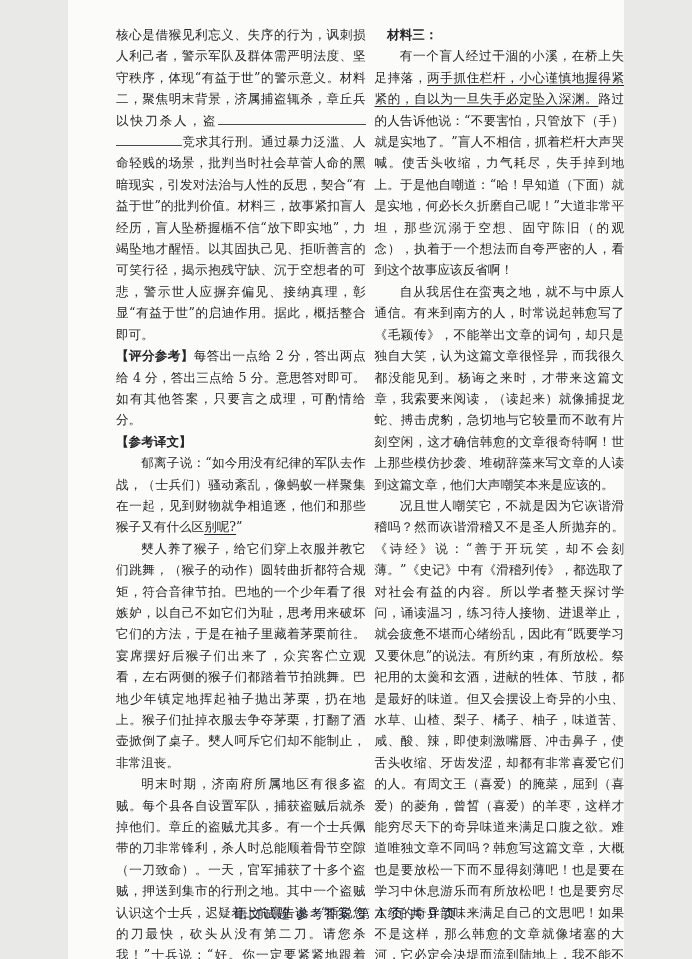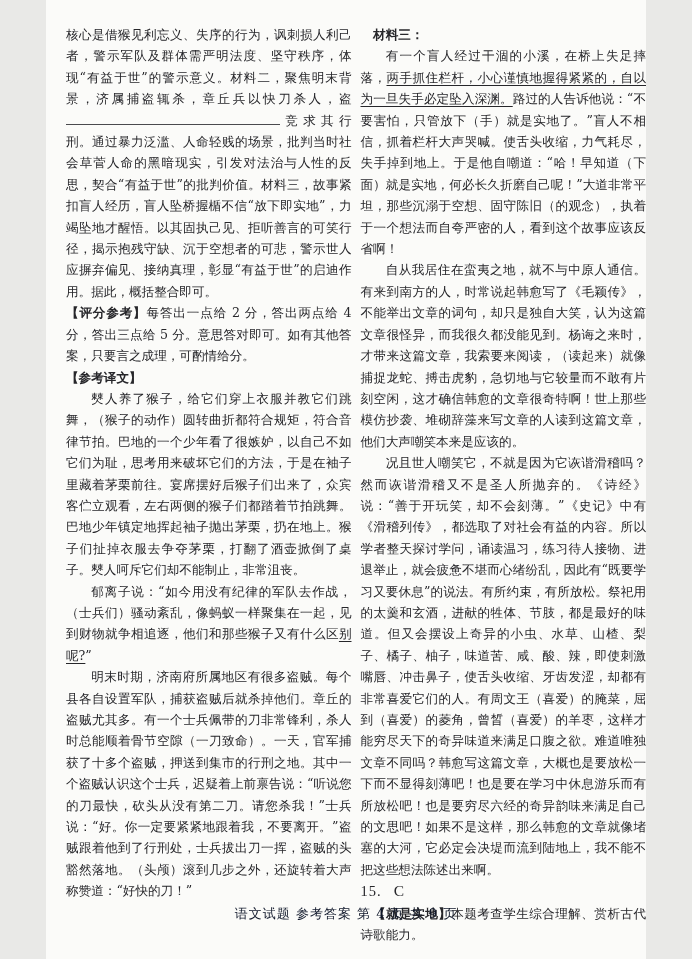--- a/index.html
+++ b/index.html
@@ -1,22 +1,22 @@
 <!DOCTYPE html>
 <html><head>
 <meta charset="utf-8">
 <style>
   html,body { margin:0; padding:0; background:#e9e9e7; }
   .page {
     position:relative;
-    width:600px; height:959px;
+    width:556px; height:959px;
     margin:0 auto;
     background:#fbfbf9;
     box-sizing:border-box;
-    padding:24px 0 0 20px;
+    padding:24px 0 0 48px;
     font-family:"DejaVu Serif","Liberation Serif",serif;
     color:#26262a;
     overflow:hidden;
   }
   .columns { display:flex; gap:9px; }
   .col {
     width:316px;
     font-size:12.6px;
     line-height:21.4px;
     text-align:justify;
@@ -58,23 +58,23 @@
 <div class="page">
   <div class="columns">
 
     <div class="col">
       <p><span>核心是借猴见利忘义、失序的行为，讽刺损人利己者，警示军队及群体需严明法度、坚守秩序，体现“有益于世”的警示意义。材料二，聚焦明末背景，济属捕盗辄杀，章丘兵以快刀杀人，盗</span><span class="blank blank-long"></span><span class="blank blank-short"></span><span>竞求其行刑。通过暴力泛滥、人命轻贱的场景，批判当时社会草菅人命的黑暗现实，引发对法治与人性的反思，契合“有益于世”的批判价值。材料三，故事紧扣盲人经历，盲人坠桥握楯不信“放下即实地”，力竭坠地才醒悟。以其固执己见、拒听善言的可笑行径，揭示抱残守缺、沉于空想者的可悲，警示世人应摒弃偏见、接纳真理，彰显“有益于世”的启迪作用。据此，概括整合即可。</span></p>
 
       <p><span class="lead-bold">【评分参考】</span><span>每答出一点给 2 分，答出两点给 4 分，答出三点给 5 分。意思答对即可。如有其他答案，只要言之成理，可酌情给分。</span></p>
 
       <p class="lead-bold">【参考译文】</p>
 
+      <p class="indent2"><span>郁离子说：“如今用没有纪律的军队去作战，（士兵们）骚动紊乱，像蚂蚁一样聚集在一起，见到财物就争相追逐，他们和那些猴子又有什么区</span><span class="u">别呢?</span><span>”</span></p>
+
       <p class="indent2">僰人养了猴子，给它们穿上衣服并教它们跳舞，（猴子的动作）圆转曲折都符合规矩，符合音律节拍。巴地的一个少年看了很嫉妒，以自己不如它们为耻，思考用来破坏它们的方法，于是在袖子里藏着茅栗前往。宴席摆好后猴子们出来了，众宾客伫立观看，左右两侧的猴子们都踏着节拍跳舞。巴地少年镇定地挥起袖子抛出茅栗，扔在地上。猴子们扯掉衣服去争夺茅栗，打翻了酒壶掀倒了桌子。僰人呵斥它们却不能制止，非常沮丧。</p>
-
-      <p class="indent2"><span>郁离子说：“如今用没有纪律的军队去作战，（士兵们）骚动紊乱，像蚂蚁一样聚集在一起，见到财物就争相追逐，他们和那些猴子又有什么区</span><span class="u">别呢?</span><span>”</span></p>
 
       <p class="indent2">明末时期，济南府所属地区有很多盗贼。每个县各自设置军队，捕获盗贼后就杀掉他们。章丘的盗贼尤其多。有一个士兵佩带的刀非常锋利，杀人时总能顺着骨节空隙（一刀致命）。一天，官军捕获了十多个盗贼，押送到集市的行刑之地。其中一个盗贼认识这个士兵，迟疑着上前禀告说：“听说您的刀最快，砍头从没有第二刀。请您杀我！”士兵说：“好。你一定要紧紧地跟着我，不要离开。”盗贼跟着他到了行刑处，士兵拔出刀一挥，盗贼的头豁然落地。（头颅）滚到几步之外，还旋转着大声称赞道：“好快的刀！”</p>
     </div>
 
     <div class="col">
       <p class="heading">材料三：</p>
       <p class="indent2"><span>有一个盲人经过干涸的小溪，在桥上失足摔落，</span><span class="u">两手抓住栏杆，小心谨慎地握得紧紧的，自以为一旦失手必定坠入深渊。</span><span>路过的人告诉他说：“不要害怕，只管放下（手）就是实地了。”盲人不相信，抓着栏杆大声哭喊。使舌头收缩，力气耗尽，失手掉到地上。于是他自嘲道：“哈！早知道（下面）就是实地，何必长久折磨自己呢！”大道非常平坦，那些沉溺于空想、固守陈旧（的观念），执着于一个想法而自夸严密的人，看到这个故事应该反省啊！</span></p>
 
       <p class="indent2">自从我居住在蛮夷之地，就不与中原人通信。有来到南方的人，时常说起韩愈写了《毛颖传》，不能举出文章的词句，却只是独自大笑，认为这篇文章很怪异，而我很久都没能见到。杨诲之来时，才带来这篇文章，我索要来阅读，（读起来）就像捕捉龙蛇、搏击虎豹，急切地与它较量而不敢有片刻空闲，这才确信韩愈的文章很奇特啊！世上那些模仿抄袭、堆砌辞藻来写文章的人读到这篇文章，他们大声嘲笑本来是应该的。</p>
       <p class="indent2">况且世人嘲笑它，不就是因为它诙谐滑稽吗？然而诙谐滑稽又不是圣人所抛弃的。《诗经》说：“善于开玩笑，却不会刻薄。”《史记》中有《滑稽列传》，都选取了对社会有益的内容。所以学者整天探讨学问，诵读温习，练习待人接物、进退举止，就会疲惫不堪而心绪纷乱，因此有“既要学习又要休息”的说法。有所约束，有所放松。祭祀用的太羹和玄酒，进献的牲体、节肢，都是最好的味道。但又会摆设上奇异的小虫、水草、山楂、梨子、橘子、柚子，味道苦、咸、酸、辣，即使刺激嘴唇、冲击鼻子，使舌头收缩、牙齿发涩，却都有非常喜爱它们的人。有周文王（喜爱）的腌菜，屈到（喜爱）的菱角，曾晳（喜爱）的羊枣，这样才能穷尽天下的奇异味道来满足口腹之欲。难道唯独文章不同吗？韩愈写这篇文章，大概也是要放松一下而不显得刻薄吧！也是要在学习中休息游乐而有所放松吧！也是要穷尽六经的奇异韵味来满足自己的文思吧！如果不是这样，那么韩愈的文章就像堵塞的大河，它必定会决堤而流到陆地上，我不能不把这些想法陈述出来啊。</p>

